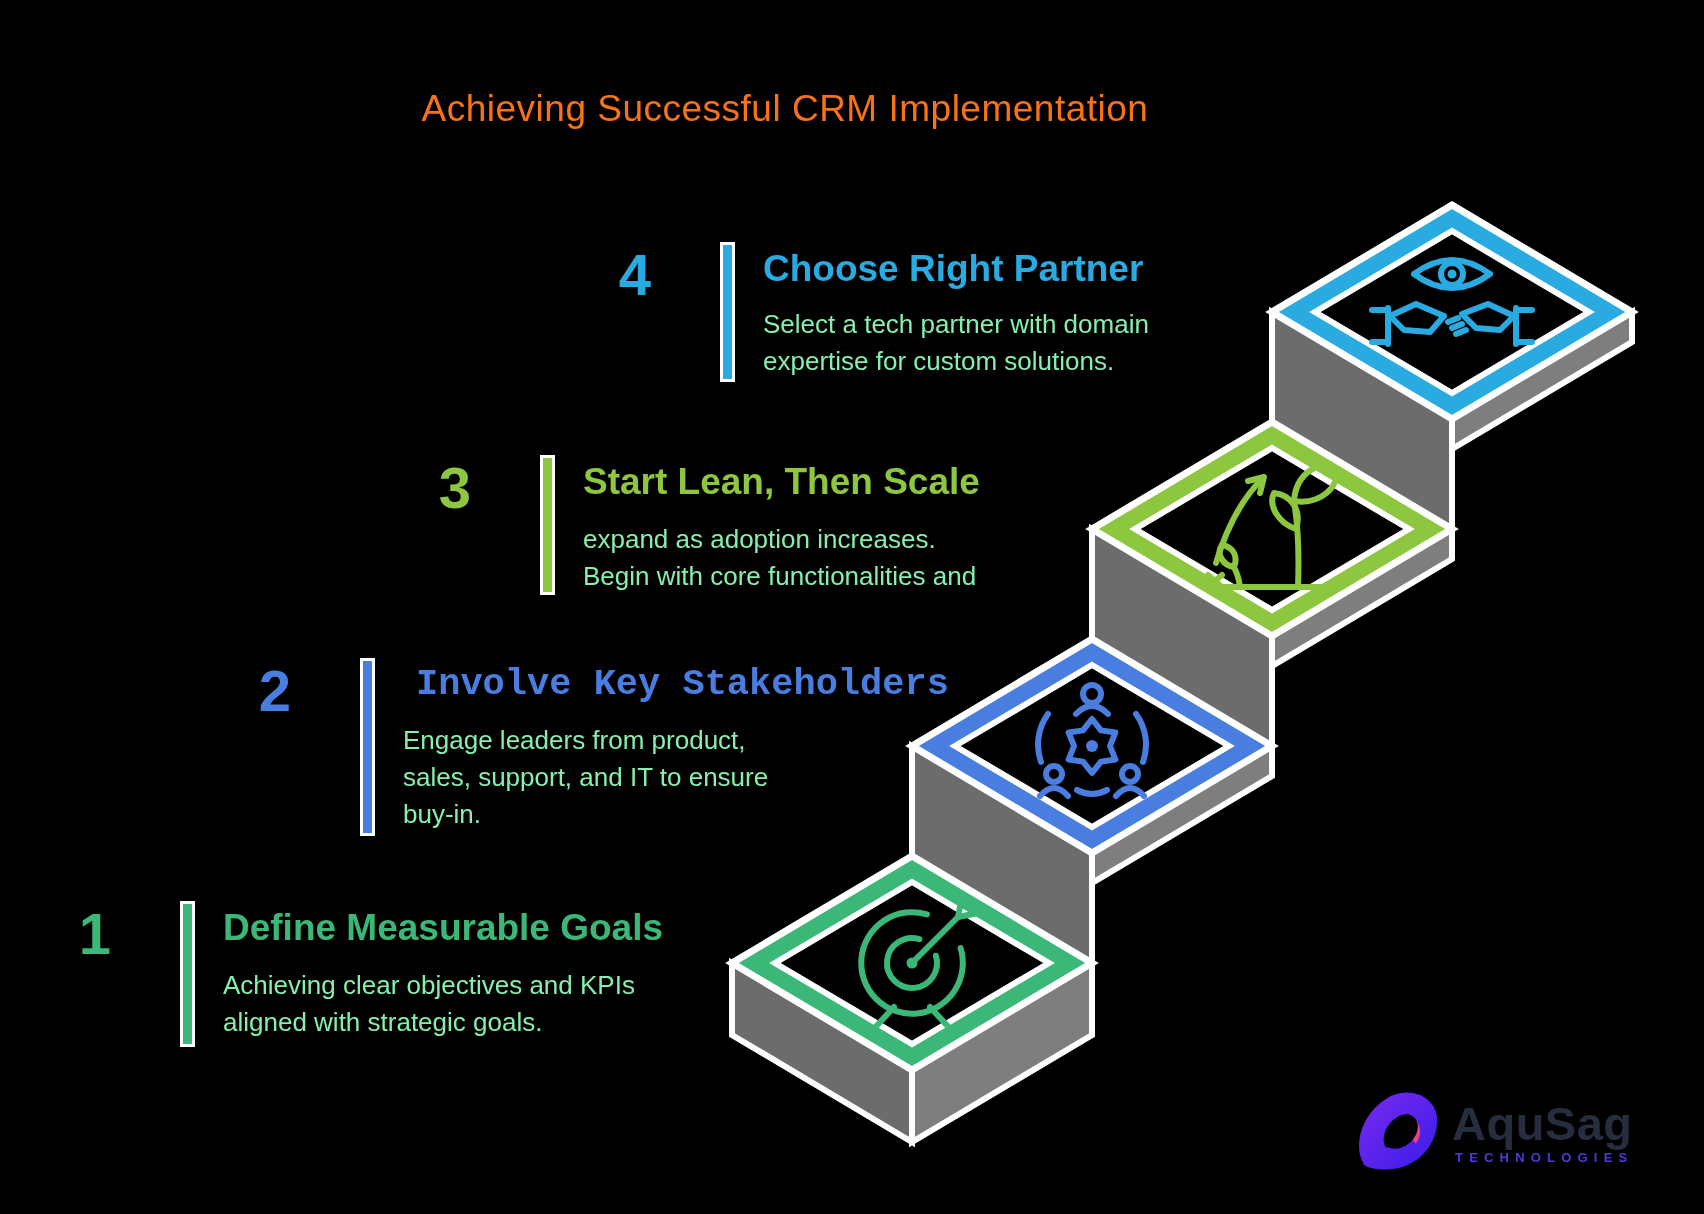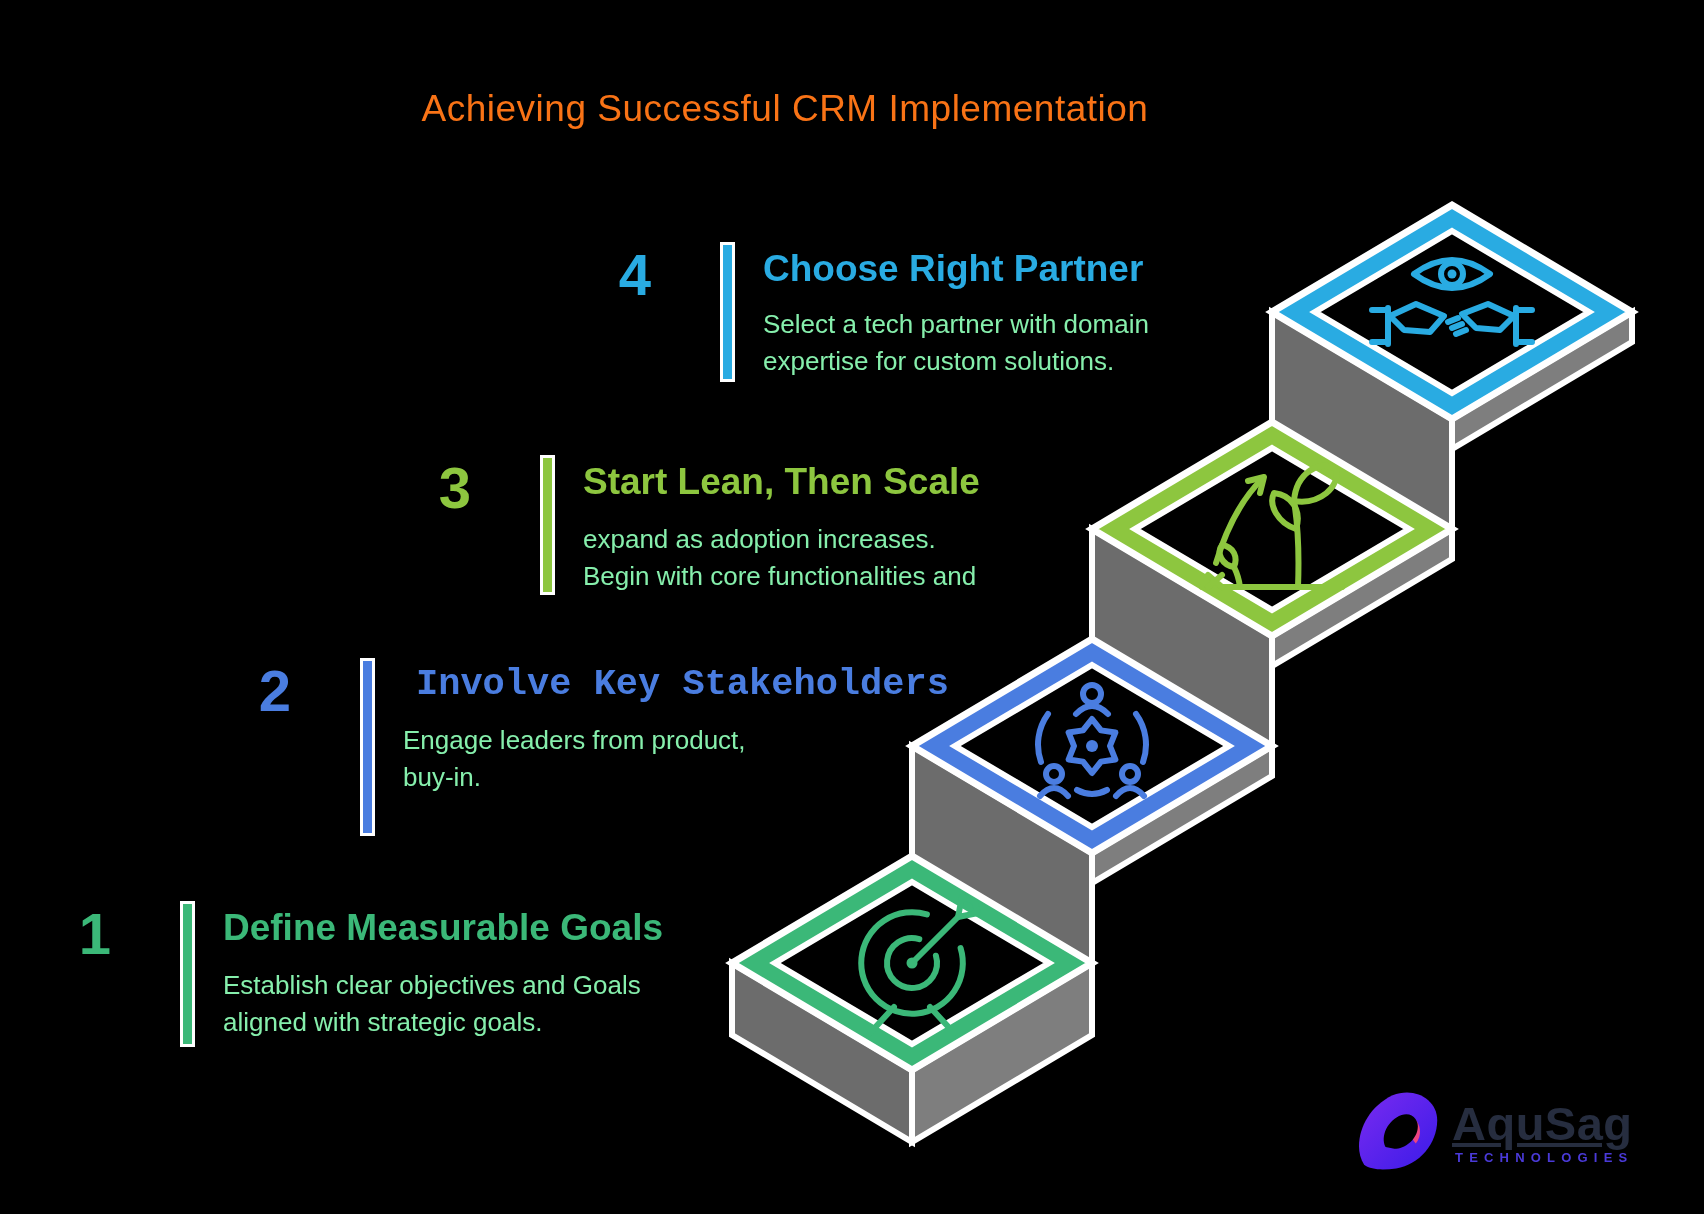--- a/index.html
+++ b/index.html
@@ -8,21 +8,21 @@
   .abs{position:absolute;}
   #main-title{left:352px;top:88px;width:866px;text-align:center;font-size:37px;
               font-weight:500;color:#f97316;letter-spacing:.5px;}
   .step-number{width:110px;text-align:center;font-size:58px;font-weight:bold;line-height:1;}
   .accent-bar{width:9px;border:3px solid #fff;}
   .step-title{font-size:37px;font-weight:bold;white-space:nowrap;line-height:1;}
   .step-desc{font-size:26px;line-height:37px;color:#86efac;white-space:nowrap;}
   #stairs{left:0;top:0;}
   #logo{left:1352px;top:1086px;width:330px;height:96px;}
   #logo-mark{left:0;top:4px;}
-  #logo-word{left:100px;top:10px;font-size:47px;font-weight:bold;color:#262D3F;letter-spacing:.5px;text-decoration:underline;}
+  #logo-word{left:100px;top:10px;font-size:47px;font-weight:bold;color:#262D3F;letter-spacing:.5px;}
   #logo-tagline{left:103px;top:64px;font-size:13px;font-weight:bold;color:#4A3AD8;letter-spacing:6.2px;}
 </style>
 </head>
 <body>
 
 <div class="abs" id="main-title">Achieving Successful CRM Implementation</div>
 
 <div>
   <div class="abs step-number" style="left: 580px; top: 246px; color: rgb(41, 171, 226);">4</div>
   <div class="abs accent-bar" style="left: 720px; top: 242px; height: 134px; background: rgb(41, 171, 226);"></div>
@@ -42,30 +42,31 @@
     <div>Begin with core functionalities and</div>
   </div>
 </div>
 
 <div>
   <div class="abs step-number" style="left: 220px; top: 662px; color: rgb(74, 125, 224);">2</div>
   <div class="abs accent-bar" style="left: 360px; top: 658px; height: 172px; background: rgb(74, 125, 224);"></div>
   <div class="abs step-title" style="left: 416px; top: 666px; color: rgb(74, 125, 224); font-family: Liberation Mono, monospace;">Involve Key Stakeholders</div>
   <div class="abs step-desc" style="left:403px;top:722px;">
     <div>Engage leaders from product,</div>
+    <div>sales, support, and IT to ensure</div>
     <div>buy-in.</div>
   </div>
 </div>
 
 <div>
   <div class="abs step-number" style="left: 40px; top: 905px; color: rgb(59, 184, 120);">1</div>
   <div class="abs accent-bar" style="left: 180px; top: 901px; height: 140px; background: rgb(59, 184, 120);"></div>
   <div class="abs step-title" style="left: 223px; top: 909px; color: rgb(59, 184, 120);">Define Measurable Goals</div>
   <div class="abs step-desc" style="left:223px;top:967px;">
-    <div>Establish clear objectives and Goals</div>
+    <div>Achieving clear objectives and KPIs</div>
     <div>aligned with strategic goals.</div>
   </div>
 </div>
 
 <svg class="abs" id="stairs" width="1704" height="1214" viewBox="0 0 1704 1214">
 
   <g>
     <polygon points="1272,312 1452,419 1452,548 1272,542" stroke-width="6" stroke="#fff" fill="#6C6C6C"></polygon>
     <polygon points="1452,419 1632,312 1632,342 1452,449" stroke-width="6" stroke="#fff" fill="#7E7E7E"></polygon>
     <polygon points="1452,205 1632,312 1452,419 1272,312" stroke-width="7" stroke="#fff" fill="#29ABE2"></polygon>

